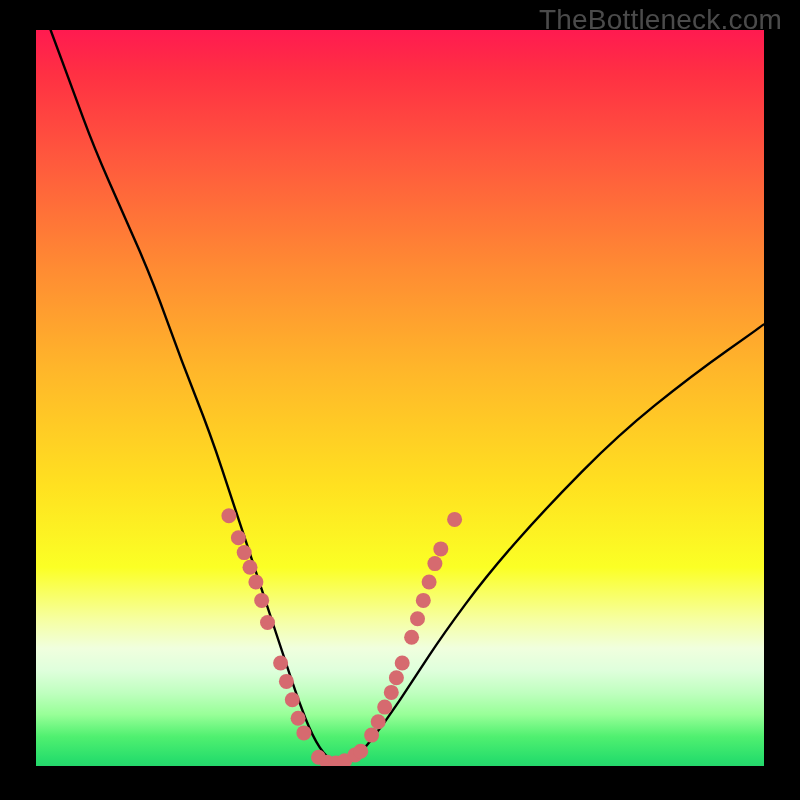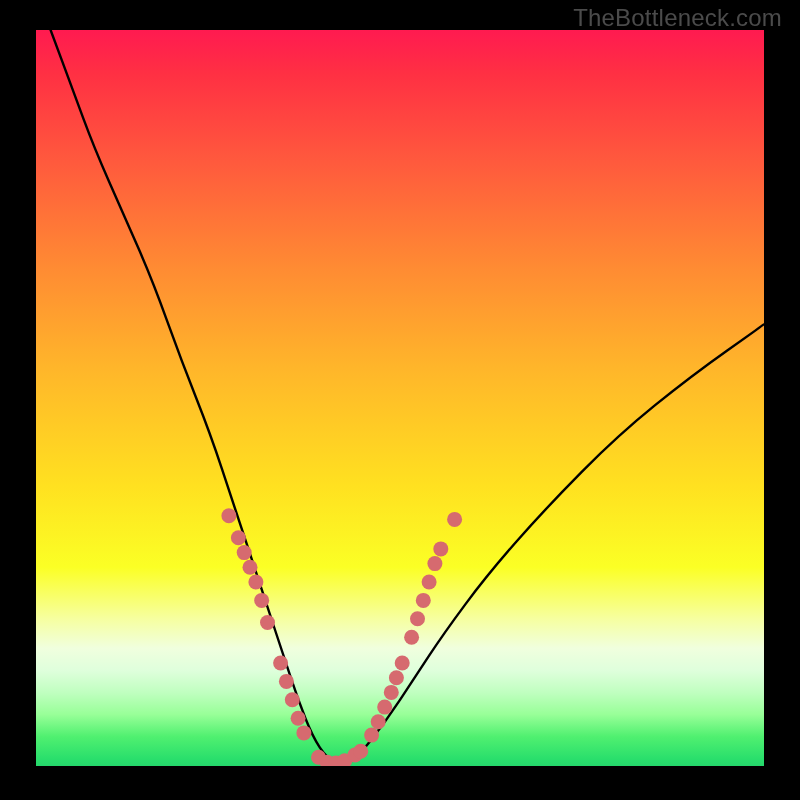--- a/index.html
+++ b/index.html
@@ -52,21 +52,21 @@
     position: absolute;
     left: 0; top: 0;
     width: 100%;
     height: 100%;
   }
   .watermark {
     position: absolute;
     top: 4px;
     right: 18px;
     color: #4b4b4b;
-    font-size: 24px;
+    font-size: 28px;
     font-weight: 500;
     letter-spacing: 0.2px;
   }
 </style>
 </head>
 <body>
 
 <div class="frame">
   <div class="watermark">TheBottleneck.com</div>
 

